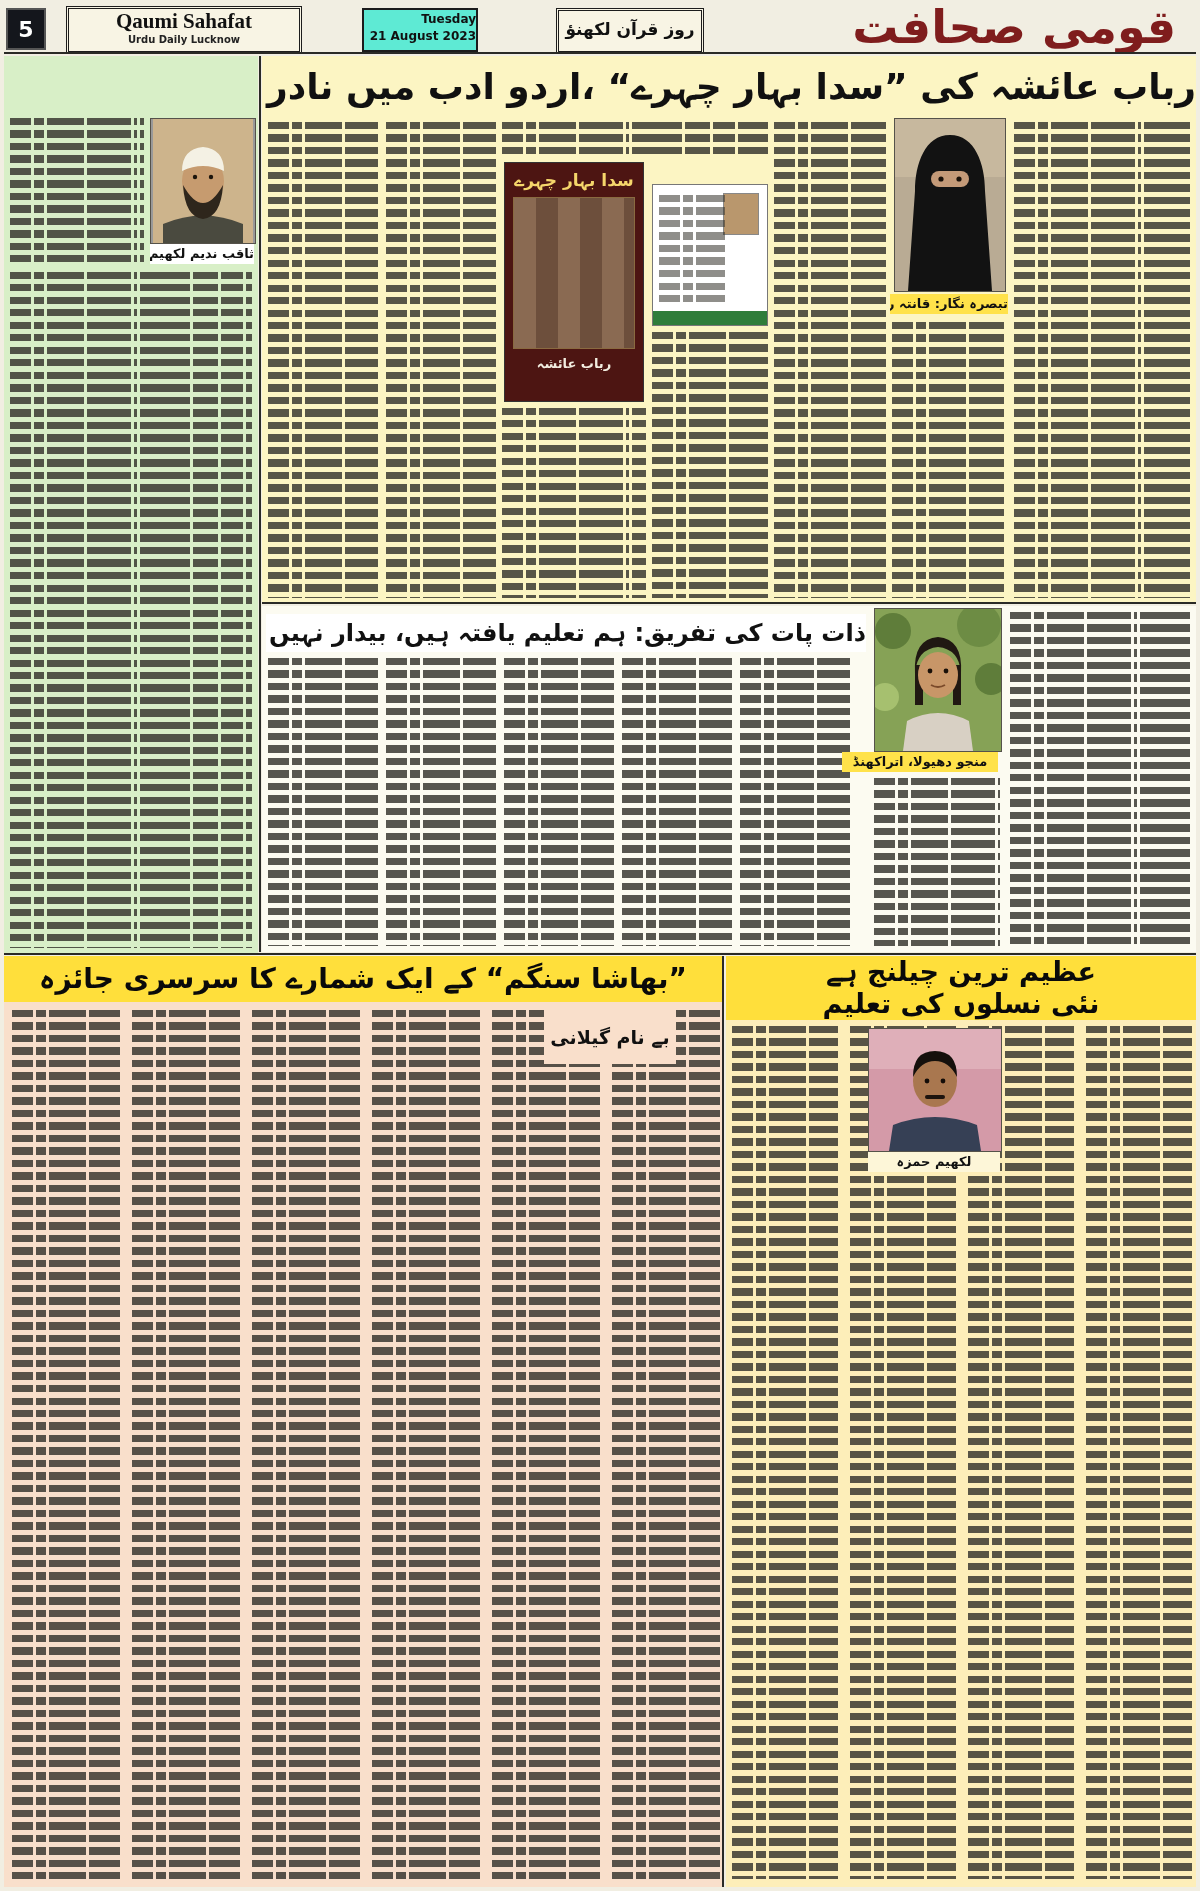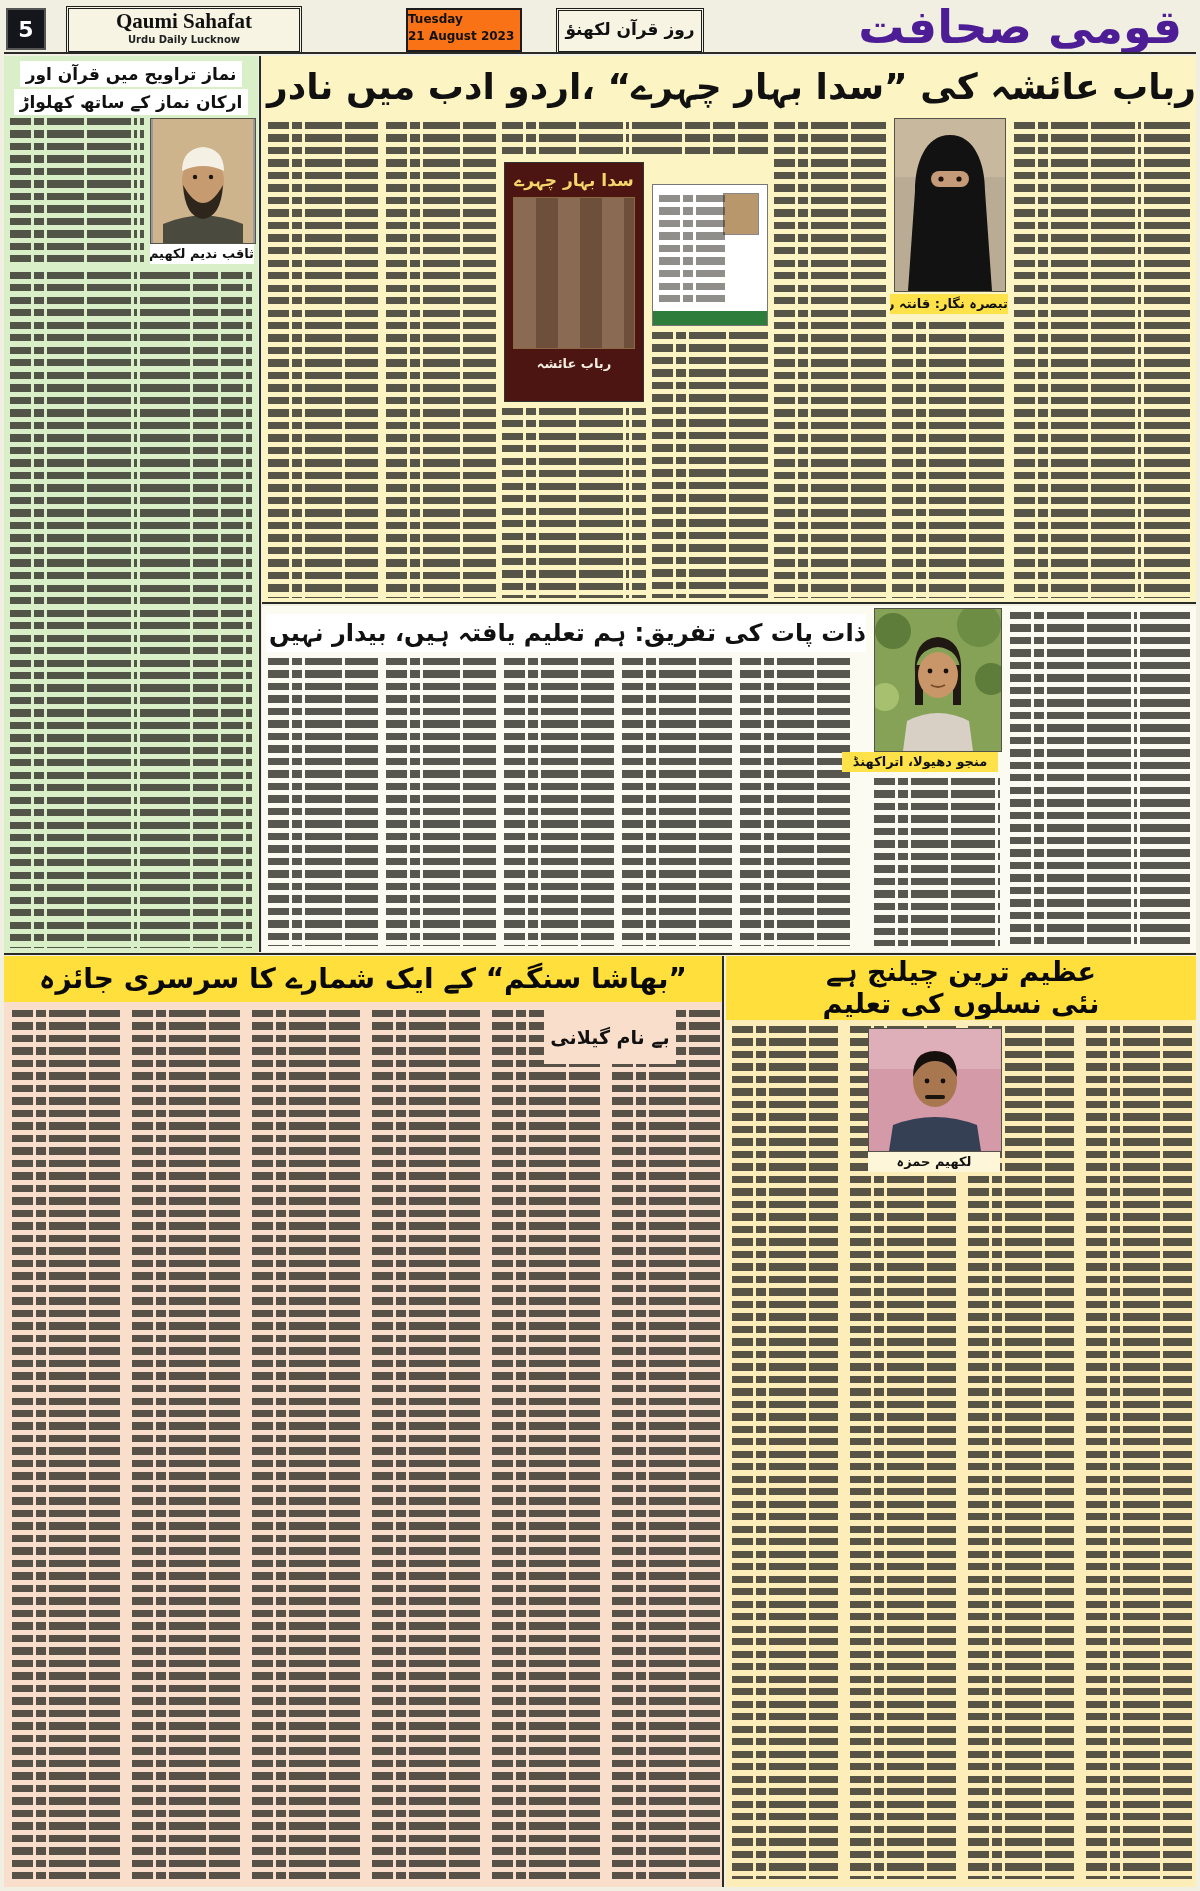--- a/index.html
+++ b/index.html
@@ -16,32 +16,32 @@
     display:flex;align-items:center;justify-content:center;border:2px solid #555;
   }
   .title-box{
     position:absolute;left:62px;top:2px;width:230px;height:42px;
     background:#f8f4e4;border:3px double #1c1c1c;text-align:center;
   }
   .title-box .t1{font-family:"Liberation Serif",serif;font-weight:bold;font-size:21px;line-height:24px;}
   .title-box .t2{font-weight:bold;font-size:10px;line-height:13px;color:#222;}
   .date-box{
     position:absolute;left:358px;top:4px;width:112px;height:40px;
-    background:#f97316;border:2px solid #1c1c1c;text-align:left;font-weight:bold;margin-left:44px;
+    background:#5eead4;border:2px solid #1c1c1c;text-align:right;font-weight:bold;
   }
   .date-box .d1{font-size:12px;line-height:18px;}
   .date-box .d2{font-size:12px;line-height:16px;}
   .urdu-box{
     position:absolute;left:552px;top:4px;width:142px;height:40px;
     background:#f8f4e4;border:3px double #1c1c1c;direction:rtl;
     font-size:17px;font-weight:bold;line-height:36px;text-align:center;
   }
   .mast-ur{
-    position:absolute;right:14px;top:-4px;direction:rtl;
-    font-size:46px;font-weight:bold;letter-spacing:1px;color:#4c1d95;
+    position:absolute;right:20px;top:-4px;direction:rtl;
+    font-size:46px;font-weight:bold;letter-spacing:1px;color:#7f1d1d;
   }
   .rule{position:absolute;background:#2a2a26;}
   
   .sec{position:absolute;overflow:hidden;}
   .sec-green{left:4px;top:56px;width:254px;height:898px;background:#d8efc7;--paper:#d8efc7;}
   .sec-lead {left:262px;top:56px;width:934px;height:546px;background:#fcf5c3;--paper:#fcf5c3;}
   .sec-caste{left:262px;top:606px;width:934px;height:346px;background:#fcfbf1;--paper:#fcfbf1;}
   .sec-bhasha{left:4px;top:956px;width:718px;height:931px;background:#f9dfcb;--paper:#f9dfcb;}
   .sec-edu{left:726px;top:956px;width:470px;height:931px;background:#fdeeb9;--paper:#fdeeb9;}
   
@@ -120,24 +120,20 @@
     <div class="date-box">
       <div class="d1">Tuesday</div>
       <div class="d2">21 August 2023</div>
     </div>
     <div class="urdu-box ur">روز قرآن لکھنؤ</div>
     <div class="mast-ur ur">قومی صحافت</div>
   </header>
   <div class="rule" style="left:4px;top:52px;width:1192px;height:2px;"></div>
 
   <section class="sec sec-green">
-    <div class="green-head ur">
-      <span>نماز تراویح میں قرآن اور</span><br>
-      <span>ارکان نماز کے ساتھ کھلواڑ</span>
-    </div>
     <div class="photo" style="left:146px;top:62px;width:104px;height:124px;">
       <svg viewBox="0 0 100 124">
         <rect width="100" height="124" fill="#cdb48c"></rect>
         <path d="M10 124 L10 105 Q50 88 90 105 L90 124 Z" fill="#4a4a3f"></path>
         <ellipse cx="50" cy="62" rx="21" ry="25" fill="#c69b6f"></ellipse>
         <path d="M29 52 Q29 30 50 28 Q71 30 71 52 Q50 42 29 52 Z" fill="#f4f1e4"></path>
         <path d="M30 66 Q32 98 50 100 Q68 98 70 66 Q60 84 50 84 Q40 84 30 66 Z" fill="#2e261c"></path>
         <circle cx="42" cy="58" r="2.2" fill="#1c140c"></circle>
           <circle cx="58" cy="58" r="2.2" fill="#1c140c"></circle>
       </svg>

